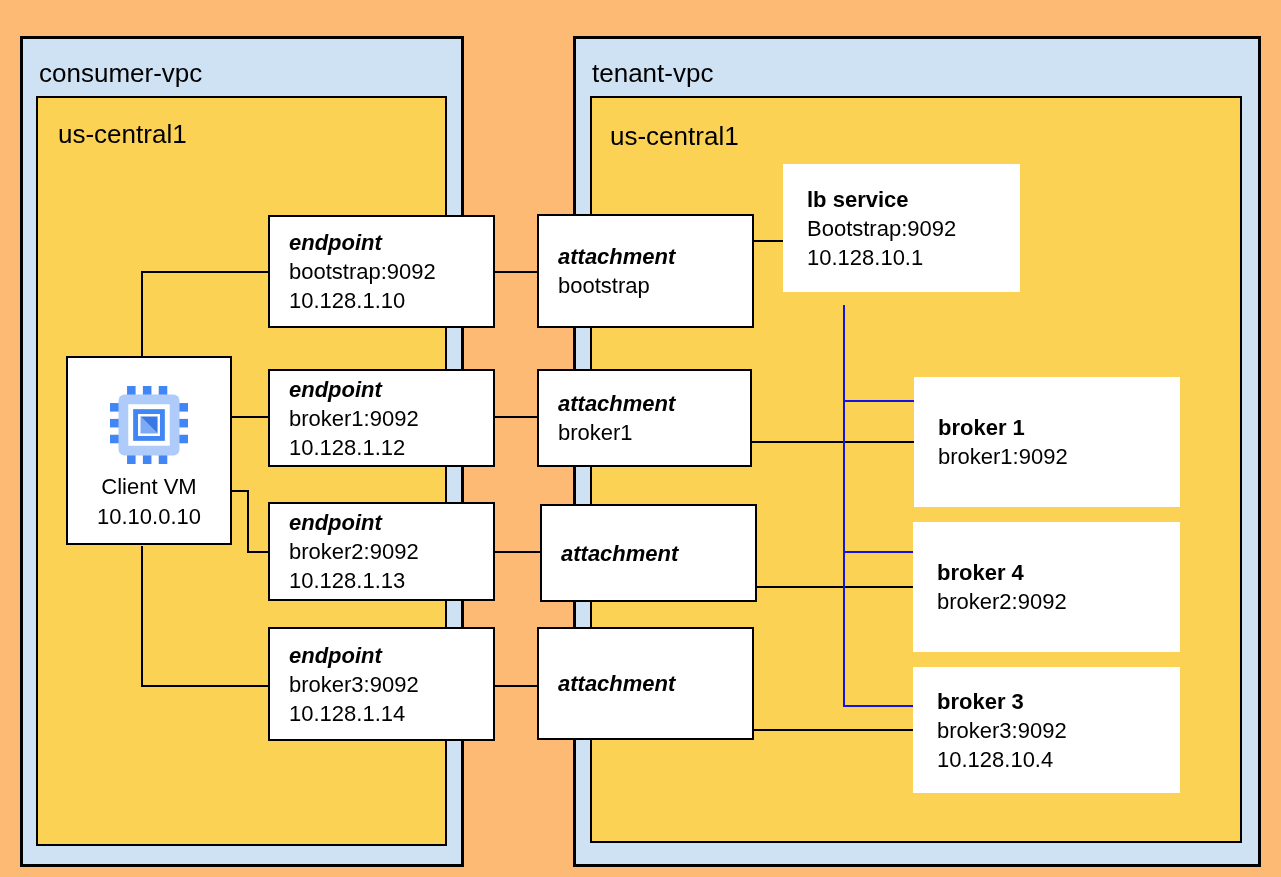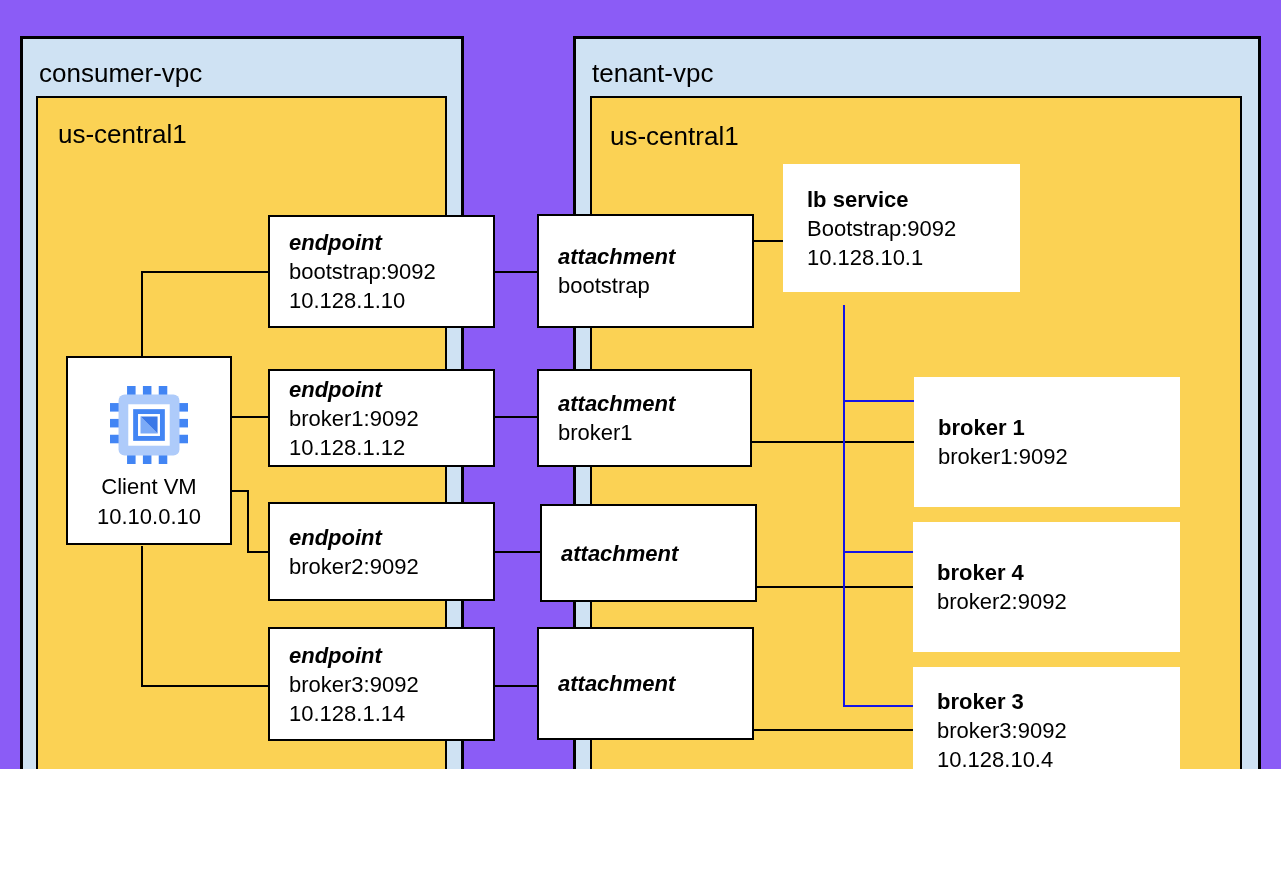--- a/index.html
+++ b/index.html
@@ -1,19 +1,19 @@
 <!DOCTYPE html>
 <html style="--vpc-fill: #CFE2F3; --region-fill: #FBD254; --box-border: #000000; --connector-black: #000000; --connector-blue: #1414E6; --icon-body-blue: #AECBFA; --icon-pin-blue: #4285F4; --icon-tri-light: #7BAAF7; --icon-tri-dark: #3B78E7;"><head>
 <meta charset="utf-8">
 <style>
   html,body{margin:0;padding:0;background:#ffffff;}
   #canvas{
     position:relative;
-    width:1281px;height:769px;
-    background:#8b5cf6;
+    width:1281px;height:877px;
+    background:#fdba74;
     font-family:"Liberation Sans", sans-serif;
     color:#000;
     overflow:hidden;
   }
   .vpc{
     position:absolute;
     background:var(--vpc-fill,#CFE2F3);
     border:3px solid var(--box-border,#000);
     box-sizing:border-box;
     z-index:1;
@@ -135,20 +135,21 @@
     <div class="t">10.128.1.10</div>
   </div>
   <div class="node" style="left:268px;top:369px;width:227px;height:98px">
     <div class="t bi">endpoint</div>
     <div class="t">broker1:9092</div>
     <div class="t">10.128.1.12</div>
   </div>
   <div class="node" style="left:268px;top:502px;width:227px;height:99px">
     <div class="t bi">endpoint</div>
     <div class="t">broker2:9092</div>
+    <div class="t">10.128.1.13</div>
   </div>
   <div class="node" style="left:268px;top:627px;width:227px;height:114px">
     <div class="t bi">endpoint</div>
     <div class="t">broker3:9092</div>
     <div class="t">10.128.1.14</div>
   </div>
 
   <div class="node" style="left:537px;top:214px;width:217px;height:114px">
     <div class="t bi">attachment</div>
     <div class="t">bootstrap</div>

